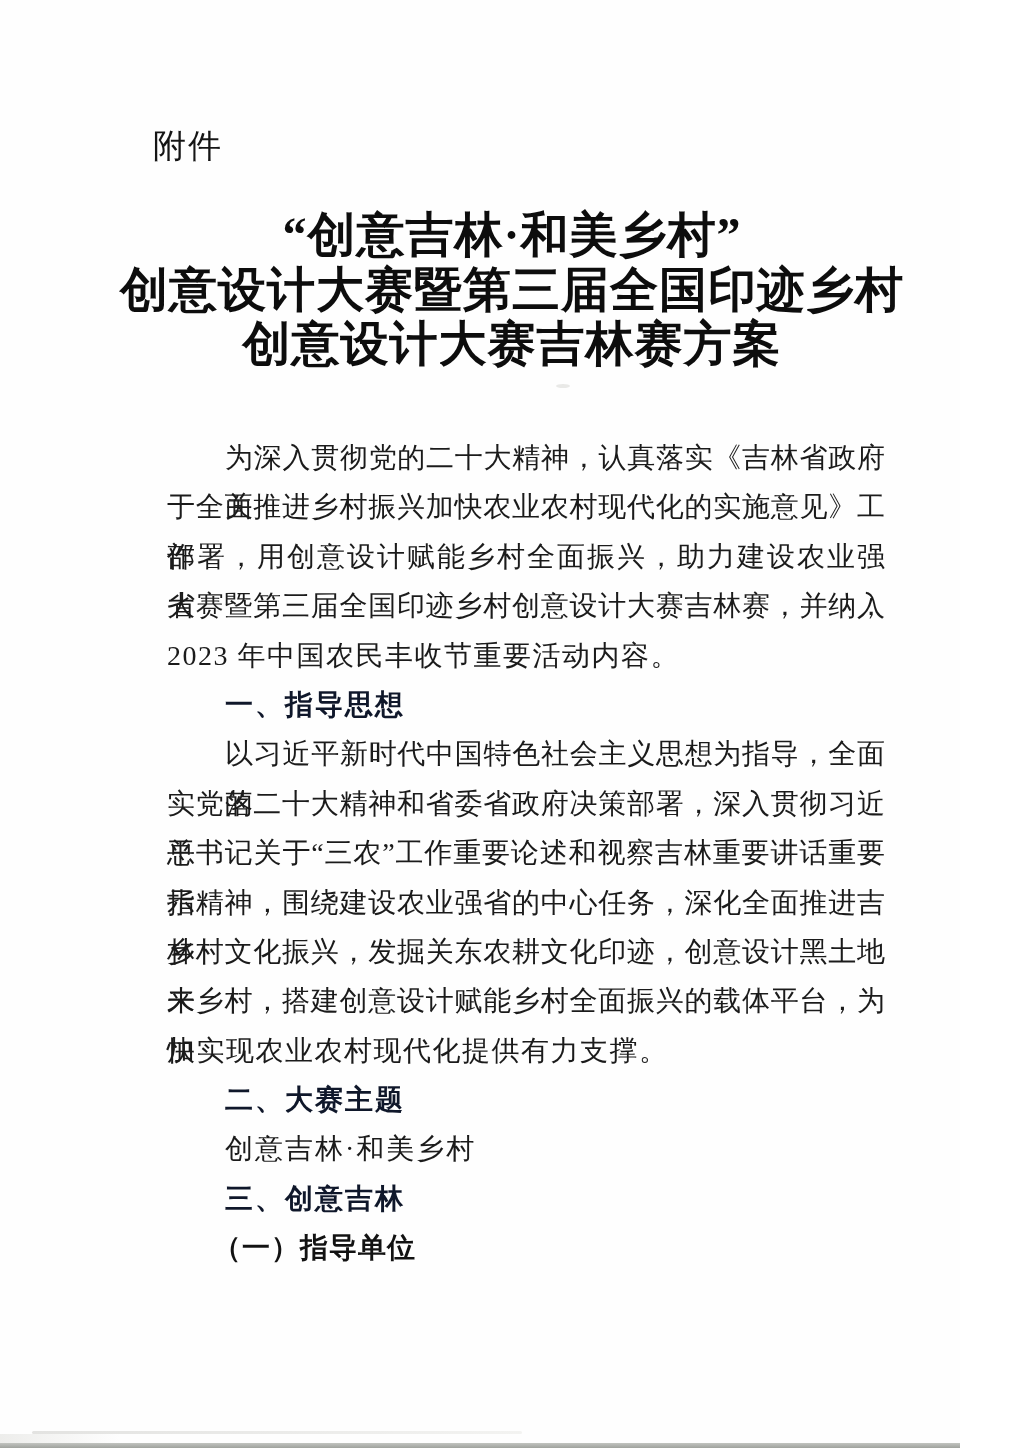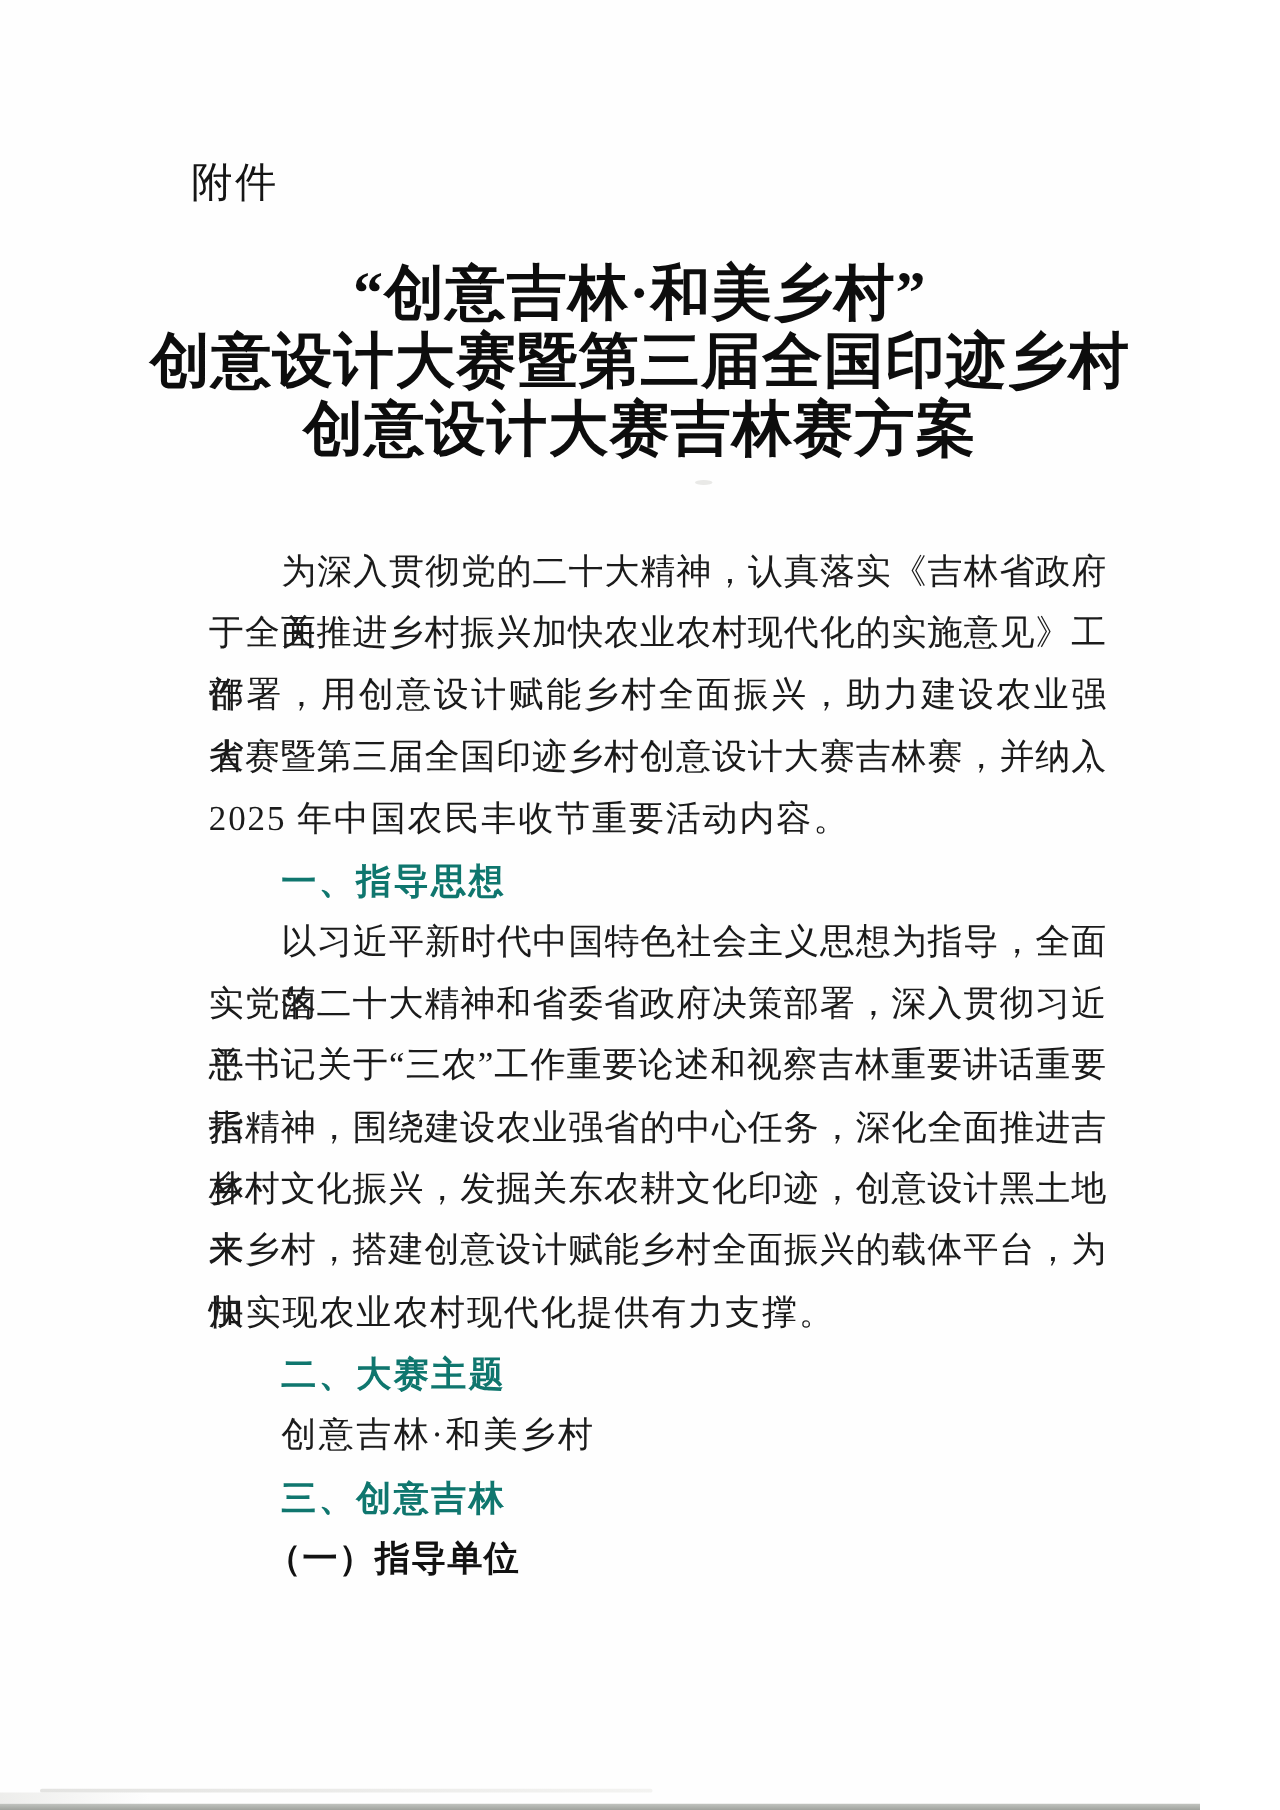--- a/index.html
+++ b/index.html
@@ -58,21 +58,21 @@
   .lline {
     text-align: left;
     text-align-last: left;
     letter-spacing: 1.5px;
   }
   .indent { padding-left: 58px; }
   .sec-heading {
     font-family: "Liberation Sans", sans-serif;
     font-weight: 700;
     letter-spacing: 2px;
-    color: #0f766e;
+    color: #0f172a;
     text-align: center;
   }
   .sub-heading {
     font-family: "Liberation Serif", serif;
     font-weight: 700;
     letter-spacing: 1px;
     color: #121212;
     text-align: right;
   }
   .theme-text { letter-spacing: 2px; text-align: right; }
@@ -120,21 +120,21 @@
     <div>创意设计大赛暨第三届全国印迹乡村</div>
     <div>创意设计大赛吉林赛方案</div>
   </div>
 
   <div class="body-col">
 
     <div class="bline jline indent">为深入贯彻党的二十大精神，认真落实《吉林省政府关</div>
     <div class="bline jline">于全面推进乡村振兴加快农业农村现代化的实施意见》工作</div>
     <div class="bline jline">部署，用创意设计赋能乡村全面振兴，助力建设农业强省，</div>
     <div class="bline jline">大赛暨第三届全国印迹乡村创意设计大赛吉林赛，并纳入</div>
-    <div class="bline lline">2025 年中国农民丰收节重要活动内容。</div>
+    <div class="bline lline">2023 年中国农民丰收节重要活动内容。</div>
 
     <div class="bline lline sec-heading indent">一、指导思想</div>
 
     <div class="bline jline indent">以习近平新时代中国特色社会主义思想为指导，全面落</div>
     <div class="bline jline">实党的二十大精神和省委省政府决策部署，深入贯彻习近平</div>
     <div class="bline jline">总书记关于“三农”工作重要论述和视察吉林重要讲话重要指</div>
     <div class="bline jline">示精神，围绕建设农业强省的中心任务，深化全面推进吉林</div>
     <div class="bline jline">乡村文化振兴，发掘关东农耕文化印迹，创意设计黑土地未</div>
     <div class="bline jline">来乡村，搭建创意设计赋能乡村全面振兴的载体平台，为加</div>
     <div class="bline lline">快实现农业农村现代化提供有力支撑。</div>

